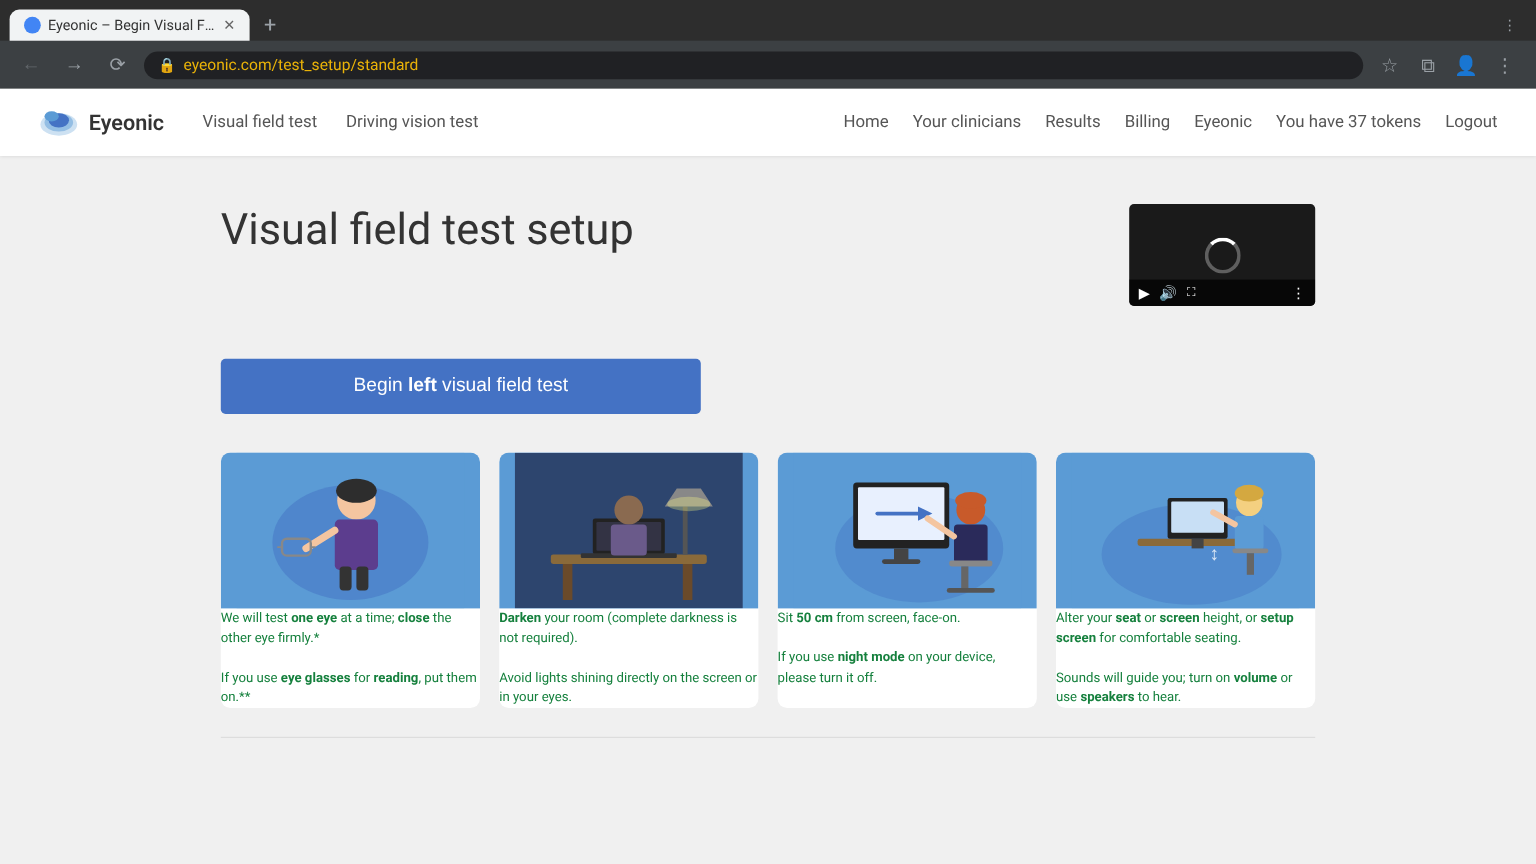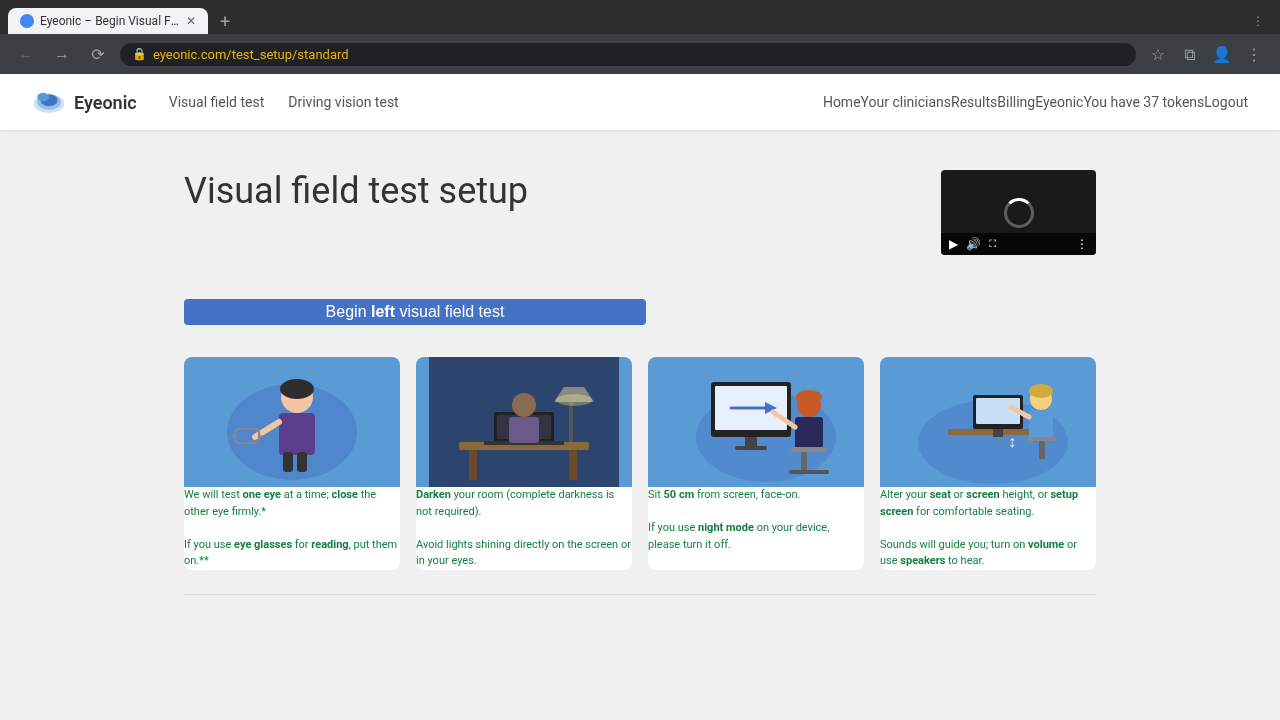--- a/index.html
+++ b/index.html
@@ -22,32 +22,32 @@
     .browser-toolbar-icons { display: flex; gap: 4px; align-items: center; }
     .browser-toolbar-icon { color: #9aa0a6; font-size: 16px; padding: 4px; cursor: pointer; border-radius: 50%; width: 28px; height: 28px; display: flex; align-items: center; justify-content: center; }
 
     
     .app-wrapper { background: #f0f0f0; min-height: 580px; }
     .app-nav { background: white; display: flex; align-items: center; padding: 0 32px; height: 56px; box-shadow: 0 1px 3px rgba(0,0,0,0.1); }
     .app-logo { display: flex; align-items: center; gap: 8px; margin-right: 32px; }
     .app-logo-text { font-size: 18px; font-weight: 600; color: #333; }
     .app-nav-left { display: flex; align-items: center; gap: 24px; }
     .app-nav-link { color: #555; text-decoration: none; font-size: 14px; }
-    .app-nav-right { margin-left: auto; display: flex; align-items: center; }
+    .app-nav-right { margin-left: auto; display: flex; align-items: center; gap: 20px; }
     .app-nav-right a { color: #555; text-decoration: none; font-size: 14px; }
 
     .page-content { max-width: 960px; margin: 0 auto; padding: 40px 24px 40px; }
     .page-title { font-size: 36px; font-weight: 400; color: #333; margin-bottom: 28px; }
     .page-title-area { display: flex; justify-content: space-between; align-items: flex-start; margin-bottom: 44px; }
     .video-thumbnail { width: 155px; height: 85px; background: #1a1a1a; border-radius: 4px; display: flex; flex-direction: column; justify-content: flex-end; overflow: hidden; position: relative; }
     .video-spinner { position: absolute; top: 50%; left: 50%; transform: translate(-50%, -50%); width: 30px; height: 30px; border: 3px solid rgba(255,255,255,0.3); border-top: 3px solid white; border-radius: 50%; }
     .video-controls { background: rgba(0,0,0,0.7); display: flex; align-items: center; padding: 4px 8px; gap: 8px; }
     .video-ctrl-btn { color: white; font-size: 12px; cursor: pointer; }
 
-    .btn-primary { display: block; width: 462px; background: #4472C4; color: white; border: none; padding: 4px; font-size: 16px; border-radius: 4px; cursor: pointer; text-align: center; margin-bottom: 10px; }
+    .btn-primary { display: block; width: 400px; background: #4472C4; color: white; border: none; padding: 14px; font-size: 16px; border-radius: 4px; cursor: pointer; text-align: center; margin-bottom: 10px; }
     .btn-primary strong { font-weight: 700; }
 
     .info-cards { display: grid; grid-template-columns: repeat(4, 1fr); gap: 16px; margin: 32px 0 24px; }
     .info-card { background: white; border-radius: 8px; overflow: hidden; }
     .info-card-image { height: 130px; background: #5b9bd5; display: flex; align-items: center; justify-content: center; position: relative; overflow: hidden; }
     .info-card-body { padding: 0; font-size: 11px; color: #15803d; line-height: 1.5; }
 
     .footnote-area { border-top: 1px solid #ddd; padding-top: 16px; font-size: 12px; color: #555; line-height: 1.6; }
 
     

